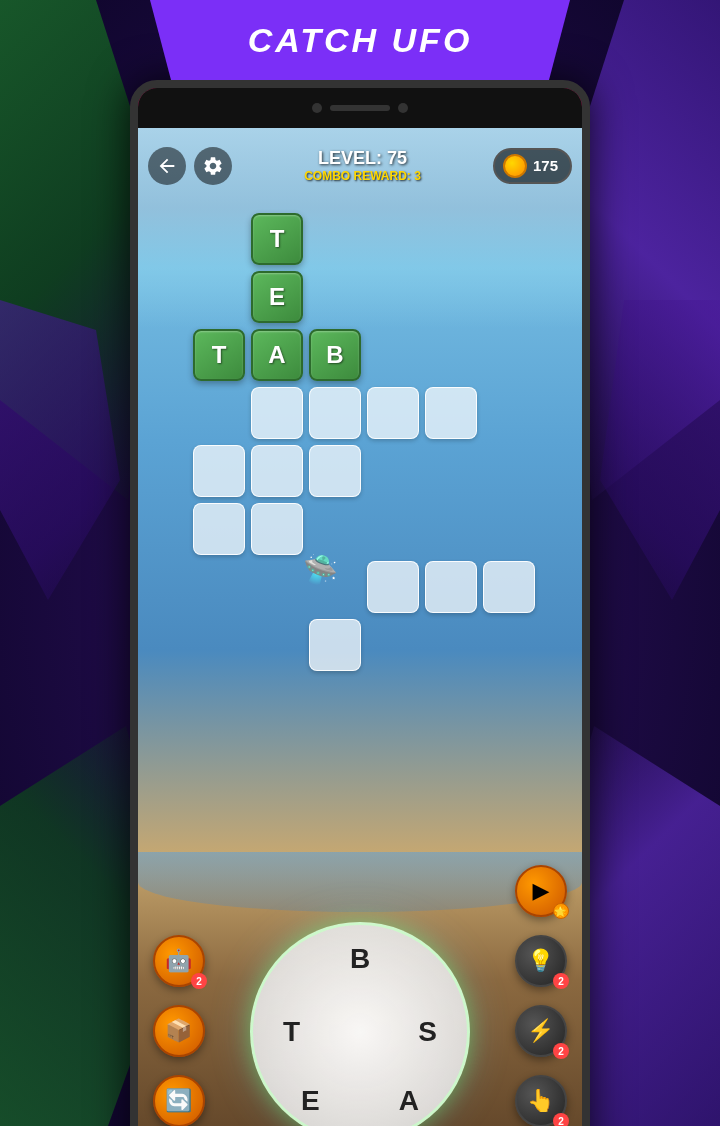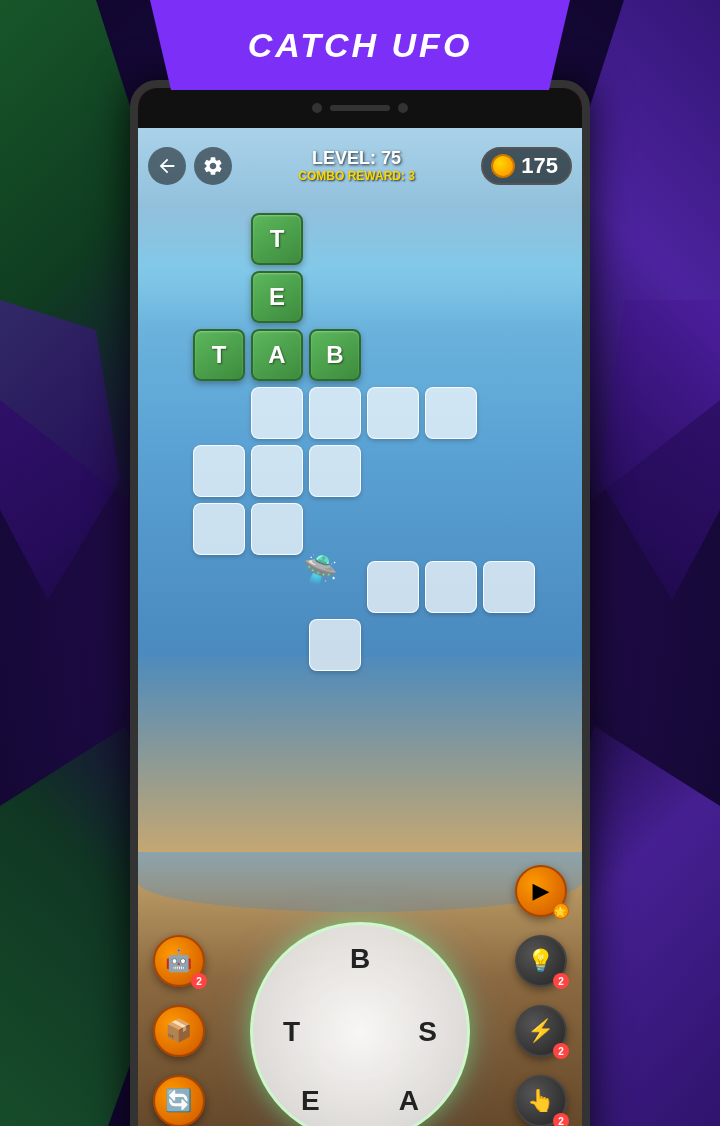--- a/index.html
+++ b/index.html
@@ -62,21 +62,21 @@
       opacity: 0.6;
     }
 
     
     .top-banner {
       position: absolute;
       top: 0;
       left: 50%;
       transform: translateX(-50%);
       width: 420px;
-      height: 90px;
+      height: 80px;
       background: #7b2ff7;
       clip-path: polygon(0 0, 100% 0, 95% 100%, 5% 100%);
       display: flex;
       align-items: center;
       justify-content: center;
       z-index: 10;
     }
     .top-banner-text {
       color: white;
       font-size: 34px;
@@ -192,21 +192,21 @@
       gap: 6px;
     }
     .coin-icon {
       width: 24px; height: 24px;
       background: radial-gradient(circle at 35% 35%, #ffd700, #ff8c00);
       border-radius: 50%;
       border: 2px solid #cc7700;
     }
     .coins-text {
       color: white;
-      font-size: 22px;
+      font-size: 15px;
       font-weight: bold;
     }
 
     
     .crossword {
       position: absolute;
       top: 75px;
       left: 60px;
     }
     .cell {

